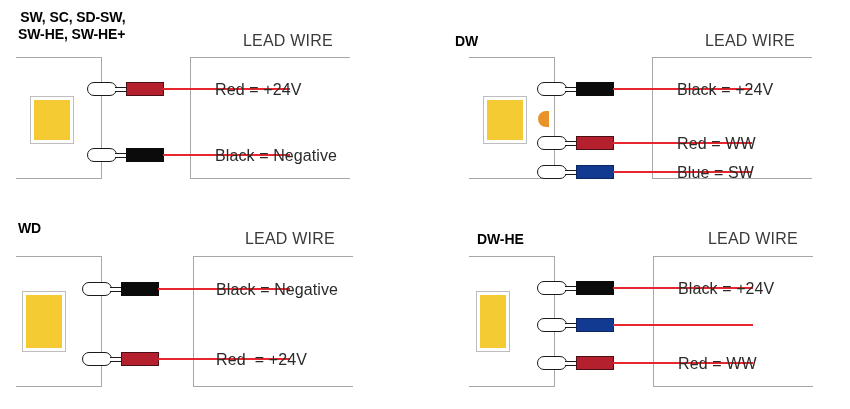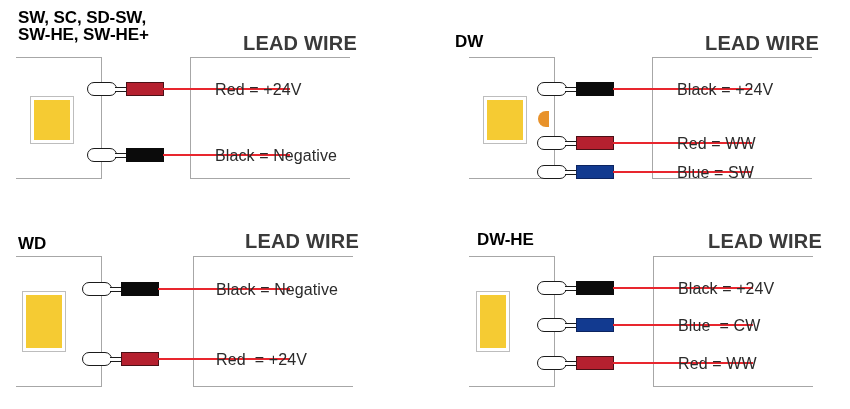--- a/index.html
+++ b/index.html
@@ -8,32 +8,33 @@
     width:850px;height:409px;position:relative;overflow:hidden;
     font-family:"Liberation Sans","DejaVu Sans",sans-serif;
     color:#231f20;
   }
   .panel{position:absolute;}
 
   
   .panel-title{
     position:absolute;
     font-weight:bold;
-    font-size:17px;
+    font-size:14px;
     line-height:17px;
     letter-spacing:-0.1px;
     color:#000000;
     white-space:pre;
+    text-align:right;
   }
 
   
   .lead-wire-label{
     position:absolute;
-    font-size:20px;
-    font-weight:700;
+    font-size:16px;
+    font-weight:400;
     color:#3a3a3a;
     letter-spacing:0.2px;
     white-space:nowrap;
   }
 
   
   .device-box{
     position:absolute;
     border-top:1.6px solid #a7a7a7;
     border-right:1.6px solid #a7a7a7;
@@ -184,21 +185,21 @@
     <div class="loop"></div>
     <div class="neck"></div>
     <div class="block blue"></div>
     <div class="wire" style="width:139px;"></div>
   </div>
   <div class="wire-label" style="left:252px;top:164px;text-align:right;">Blue = SW</div>
 </div>
 
 <div class="panel" style="left:0px;top:205px;width:425px;height:204px;">
 
-  <div class="panel-title" style="left:18px;top:30px;">WD</div>
+  <div class="panel-title" style="left:18px;top:15px;">WD</div>
 
   <div class="lead-wire-label" style="left:245px;top:25px;">LEAD WIRE</div>
 
   <div class="device-box" style="left:16px;top:51px;width:86px;height:131px;"></div>
 
   <div class="led-frame" style="left:22px;top:86px;width:44px;height:61px;">
     <div class="led-core"></div>
   </div>
 
   <div class="wire-box" style="left:193px;top:51px;width:160px;height:131px;"></div>
@@ -241,21 +242,20 @@
     <div class="wire" style="width:140px;"></div>
   </div>
   <div class="wire-label" style="left:253px;top:75px;">Black = +24V</div>
 
   <div class="terminal" style="left:112px;top:111px;">
     <div class="loop"></div>
     <div class="neck"></div>
     <div class="block blue"></div>
     <div class="wire" style="width:140px;"></div>
   </div>
-  <div class="wire-label" style="left:253px;top:112px;">Blue  = CW</div>
 
   <div class="terminal" style="left:112px;top:149px;">
     <div class="loop"></div>
     <div class="neck"></div>
     <div class="block red"></div>
     <div class="wire" style="width:140px;"></div>
   </div>
   <div class="wire-label" style="left:253px;top:150px;">Red = WW</div>
 </div>
 

